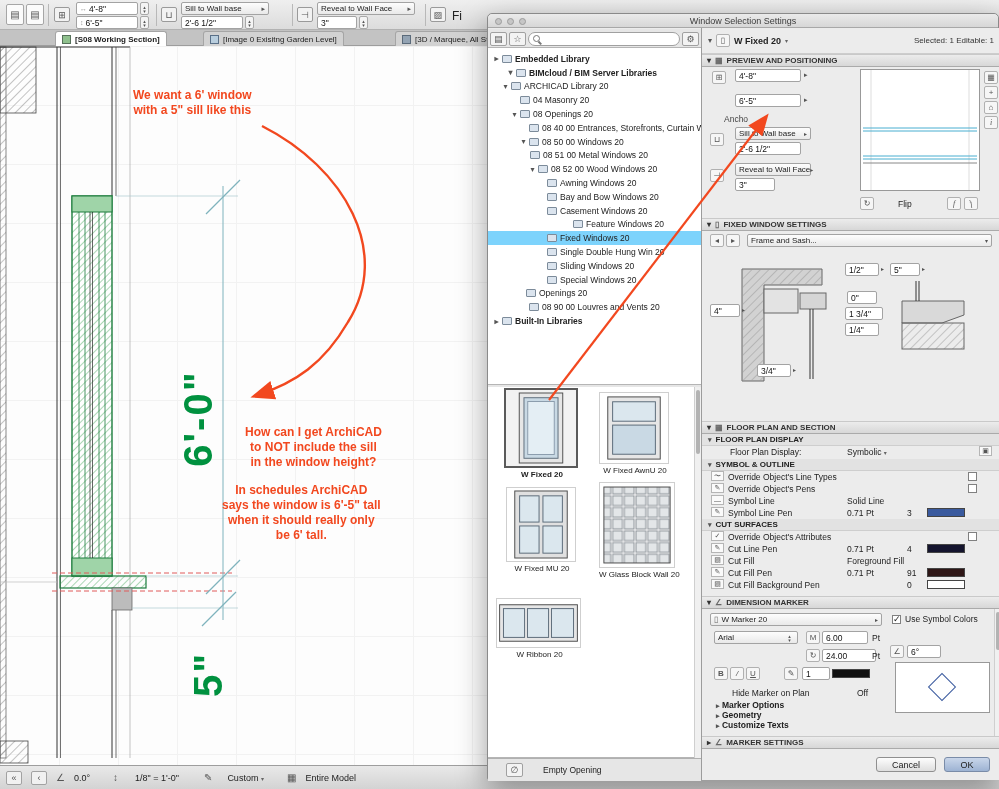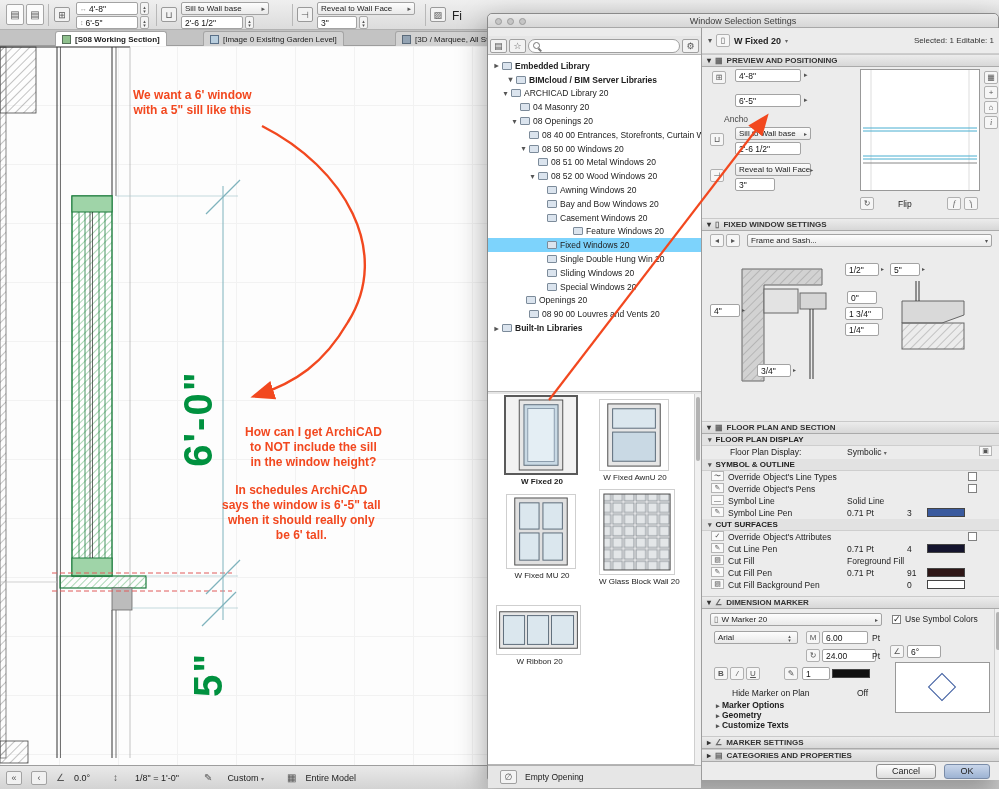--- a/index.html
+++ b/index.html
@@ -48,40 +48,40 @@
 
 #statusbar{position:absolute;left:0;top:765px;width:999px;height:24px;background:linear-gradient(#e9e9e9,#d3d3d3);border-top:1px solid #9e9e9e;display:flex;align-items:center;gap:9px;font-size:9px;padding:0 6px;z-index:1}
 .sbtn{width:16px;height:14px;border:1px solid #a2a2a2;background:#f1f1f1;border-radius:2px;display:flex;align-items:center;justify-content:center;font-size:9px;color:#555}
 .sic{color:#555;font-size:10px}
 
 #dialog{position:absolute;left:487px;top:13px;width:512px;height:767px;background:#ececec;border:1px solid #8a8a8a;border-radius:5px 5px 2px 2px;box-shadow:0 10px 30px rgba(0,0,0,.38);z-index:10}
 #titlebar{height:14px;background:linear-gradient(#eaeaea,#d7d7d7);border-bottom:1px solid #a8a8a8;border-radius:5px 5px 0 0;position:relative;display:flex;align-items:center;justify-content:center;font-size:9px;color:#3c3c3c}
 .dot{position:absolute;top:3.5px;width:7px;height:7px;border-radius:50%;background:#c6c6c6;border:1px solid #9c9c9c}
 #dlgbody{position:absolute;left:0;top:14px;width:510px;height:752px}
 
-#library{position:absolute;left:0;top:8px;width:213px;height:752px;background:#e6e6e6}
+#library{position:absolute;left:0;top:1px;width:213px;height:752px;background:#e6e6e6}
 .lsearch{position:absolute;left:2px;top:2px;width:209px;height:15px;display:flex;gap:2px;align-items:center}
 .lsb{width:17px;height:14px;border:1px solid #a0a0a0;background:#f3f3f3;border-radius:2px;display:flex;align-items:center;justify-content:center;font-size:9px;color:#555;flex:none}
 .sfield{flex:1;height:14px;background:#fff;border:1px solid #a0a0a0;border-radius:7px;display:flex;align-items:center;padding:0 4px;gap:3px}
 .mag{width:7px;height:7px;border:1.5px solid #777;border-radius:50%;position:relative;flex:none}
 .mag::after{content:"";position:absolute;width:4px;height:1.5px;background:#777;transform:rotate(45deg);right:-3px;bottom:-2px}
 #tree{position:absolute;left:0;top:18px;width:213px;height:338px;background:#fff;border-top:1px solid #b5b5b5;border-bottom:1px solid #b5b5b5;overflow:hidden;padding-top:4px;font-size:8.5px}
 .ti{height:13.8px;display:flex;align-items:center;white-space:nowrap;overflow:hidden}
 .ti.b{font-weight:bold}
 .ti.sel{background:#7dd3fc}
 .tf{width:10px;height:8px;background:#dbe4ee;border:1px solid #7c8b9a;border-radius:1px;margin:0 3px 0 1px;flex:none}
 #thumbs{position:absolute;left:0;top:358px;width:213px;height:371px;background:#fff;border-bottom:1px solid #b5b5b5}
 .tile{position:absolute;text-align:center}
 .timg{border:1px solid #cfcfcf;background:#fff;display:block}
 .tile.sel .timg{border:2px solid #5a5a5a;background:#f2f2f2}
 .tlab{font-size:8px;margin-top:2px;white-space:nowrap}
 .tile.sel .tlab{font-weight:bold}
 .vsb{position:absolute;background:#f0f0f0;border-left:1px solid #cfcfcf}
 .vsb .th{margin:3px 1px;background:#b3b3b3;border-radius:3px}
-#erow{position:absolute;left:0;top:729px;width:213px;height:23px;border-top:1px solid #b0b0b0;display:flex;align-items:center;gap:8px;padding:0 12px;font-size:8.5px;background:#e6e6e6}
+#erow{position:absolute;left:0;top:729px;width:213px;height:23px;border-top:1px solid #b0b0b0;display:flex;align-items:center;gap:20px;padding:0 18px;font-size:8.5px;background:#e6e6e6}
 
 #settings{position:absolute;left:213px;top:0;width:299px;height:752px;background:#ececec;border-left:1px solid #9c9c9c;display:flex;flex-direction:column}
 #shead{height:26px;display:flex;align-items:center;gap:4px;padding:0 6px;font-size:9px;border-bottom:1px solid #cdcdcd}
 #shead .en{font-weight:bold}
 #shead .si{margin-left:auto;font-size:8px;color:#333;white-space:nowrap}
 .prevC{height:151px;position:relative}
 .fixC{height:190px;position:relative}
 .fpC{height:162px;display:flex;flex-direction:column}
 .dmC{height:127px;position:relative}
 .foot{flex:1;display:flex;align-items:center;justify-content:flex-end;gap:8px;padding-right:10px}
@@ -279,21 +279,21 @@
         <div class="ti" style="padding-left:31px">
             <span class="tri"></span>
             <span class="tf"></span>
             <span>08 40 00 Entrances, Storefronts, Curtain Walls 2</span>
           </div>
         <div class="ti" style="padding-left:31px">
             <span class="tri i-do"></span>
             <span class="tf"></span>
             <span>08 50 00 Windows 20</span>
           </div>
-        <div class="ti" style="padding-left:40px">
+        <div class="ti" style="padding-left:32px">
             <span class="tri"></span>
             <span class="tf"></span>
             <span>08 51 00 Metal Windows 20</span>
           </div>
         <div class="ti" style="padding-left:40px">
             <span class="tri i-do"></span>
             <span class="tf"></span>
             <span>08 52 00 Wood Windows 20</span>
           </div>
         <div class="ti" style="padding-left:49px">
@@ -674,25 +674,20 @@
         <div class="lnk" style="left:14px;top:111px"><span class="i-dc" style="font-size:7px;color:#555"></span> <span>Customize Texts</span></div>
         <div class="vsb" style="left:292px;top:0;width:7px;height:127px">
             <div class="th" style="height:38px"></div>
           </div>
       </div>
 
       <div class="bar">
         <span class="i-dc"></span>
         <span class="i-ang" style="color:#666"></span>
         <span>MARKER SETTINGS</span>
-      </div>
-      <div class="bar">
-        <span class="i-dc"></span>
-        <span class="i-doc" style="color:#666"></span>
-        <span>CATEGORIES AND PROPERTIES</span>
       </div>
 
       <div class="foot">
         <div class="btn" style="width:60px">Cancel</div>
         <div class="btn primary" style="width:46px">OK</div>
       </div>
     </div>
   </div>
 </div>
 

